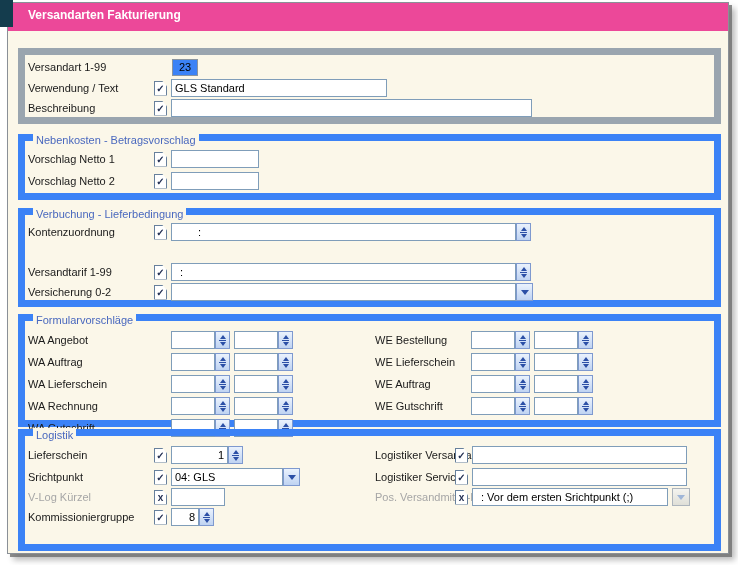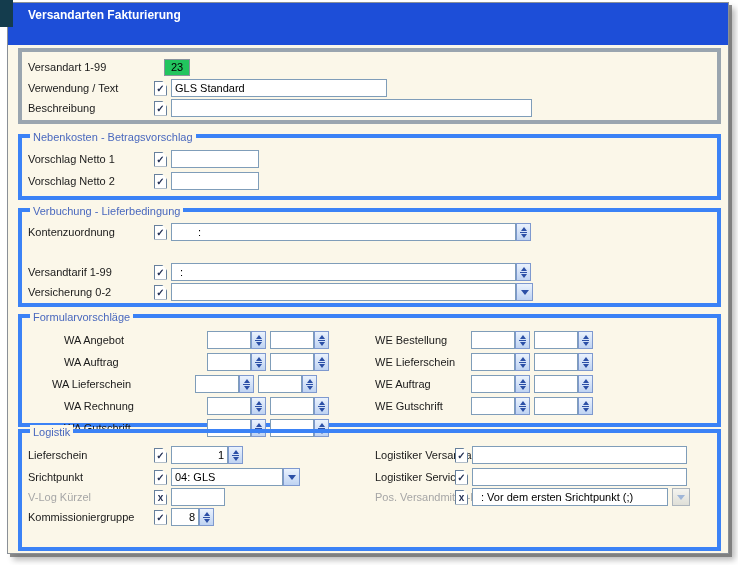--- a/index.html
+++ b/index.html
@@ -1,36 +1,36 @@
 <!DOCTYPE html>
 <html><head>
 <meta charset="utf-8">
 <style>
   html,body{margin:0;padding:0;}
   body{width:738px;height:565px;background:#ffffff;font-family:"Liberation Sans",sans-serif;position:relative;overflow:hidden;}
   .frag{position:absolute;left:0;top:0;width:13px;height:27px;background:#143C4D;z-index:3;}
   .window{position:absolute;left:7px;top:2px;width:720px;height:550px;background:#FBF7E9;border:1px solid #8A9097;
           box-shadow:3px 3px 0 rgba(110,110,110,.78), 6px 6px 6px rgba(0,0,0,.28);z-index:1;}
-  .titlebar{position:absolute;left:0;top:0;right:0;height:42px;background:#1d4ed8;color:#fff;font-weight:bold;
+  .titlebar{position:absolute;left:0;top:0;right:0;height:28px;background:#ec4899;color:#fff;font-weight:bold;
             font-size:12px;line-height:24px;padding-left:20px;box-sizing:border-box;}
   .wbody{position:absolute;left:0;top:24px;right:0;bottom:0;}
-  .gbox{position:absolute;border:4px solid #3b82f6;box-sizing:border-box;padding-left:26px;}
+  .gbox{position:absolute;border:7px solid #3b82f6;box-sizing:border-box;padding-left:26px;}
   .topbox{border-color:#9AA5AF;}
   .legend{position:absolute;top:-8px;left:8px;background:#FBF7E9;padding:0 3px;font-size:11px;color:#4968BE;line-height:14px;}
   .row{position:absolute;height:18px;display:flex;align-items:center;justify-content:center;}
   .lbl{font-size:11px;color:#1a1a1a;white-space:nowrap;}
   .dis{color:#A6A6A6;}
-  .lw1{width:126px;} .lw2{width:80px;} .lwf1{width:143px;margin-left:36px;} .lwf2{width:96px;}
+  .lw1{width:126px;} .lw2{width:80px;} .lwf1{width:143px;} .lwf2{width:96px;}
   .inp{box-sizing:border-box;height:18px;border:1px solid #7F9DB9;background:#fff;color:#000;
        font-family:"Liberation Sans",sans-serif;font-size:11px;padding:0 3px;margin-left:4px;}
   .nm{margin-left:0;}
   .w28{width:28px}.w44{width:44px}.w54{width:54px}.w57{width:57px}.w88{width:88px}.w112{width:112px}
   .w196{width:196px}.w215{width:215px}.w216{width:216px}.w345{width:345px}.w361{width:361px}
   .tr{text-align:right;} .p26{padding-left:26px;} .p8{padding-left:8px;}
-  .ro{box-sizing:border-box;height:17px;width:26px;margin-left:10px;background:#22c55e;border:1px solid #8A949E;
+  .ro{box-sizing:border-box;height:17px;width:26px;margin-left:18px;background:#3b82f6;border:1px solid #8A949E;
       font-size:11px;color:#000;display:flex;align-items:center;justify-content:center;}
   .cb{box-sizing:border-box;width:13px;height:15px;background:#fff;border:1px solid #67809C;flex:0 0 13px;
       clip-path:polygon(0 0,61% 0,100% 39%,100% 100%,0 100%);display:flex;align-items:center;justify-content:center;}
   .cb i{font-style:normal;font-size:10px;font-weight:bold;color:#232F52;line-height:1;transform:translateY(1px);}
   .spin,.drop{box-sizing:border-box;width:15px;height:18px;border:1px solid #7E99CF;flex:0 0 15px;
       background:linear-gradient(#EAF2FD,#BFD3F2);display:flex;flex-direction:column;align-items:center;justify-content:center;cursor:pointer;}
   .drop{width:17px;flex-basis:17px;}
   .tu{width:0;height:0;border-left:3px solid transparent;border-right:3px solid transparent;border-bottom:4px solid #2B4FA6;}
   .tm{width:7px;height:1px;background:#2B4FA6;margin:1px 0;}
   .td{width:0;height:0;border-left:3px solid transparent;border-right:3px solid transparent;border-top:4px solid #2B4FA6;}
@@ -152,21 +152,21 @@
           <i class="tm"></i>
           <i class="td"></i>
         </span>
       <input class="inp w44" value="" style="">
         <span class="spin">
           <i class="tu"></i>
           <i class="tm"></i>
           <i class="td"></i>
         </span>
     </div>
-    <div class="row" style="left:8px;top:348px;">
+    <div class="row" style="left:20px;top:348px;">
       <span class="lbl lwf1">WA Lieferschein</span>
       <input class="inp w44 nm" value="" style="">
         <span class="spin">
           <i class="tu"></i>
           <i class="tm"></i>
           <i class="td"></i>
         </span>
       <input class="inp w44" value="" style="">
         <span class="spin">
           <i class="tu"></i>

